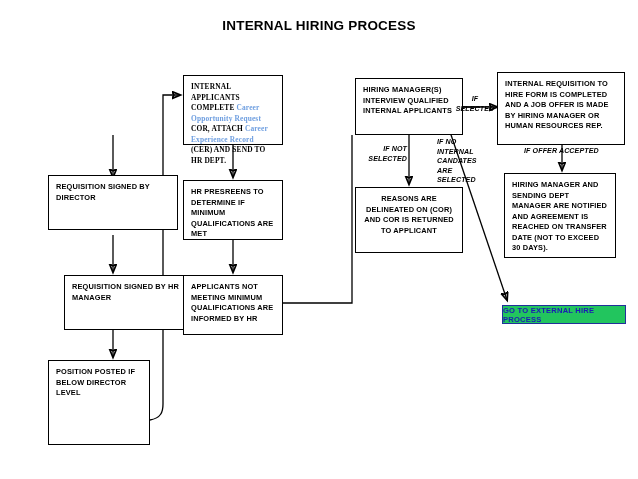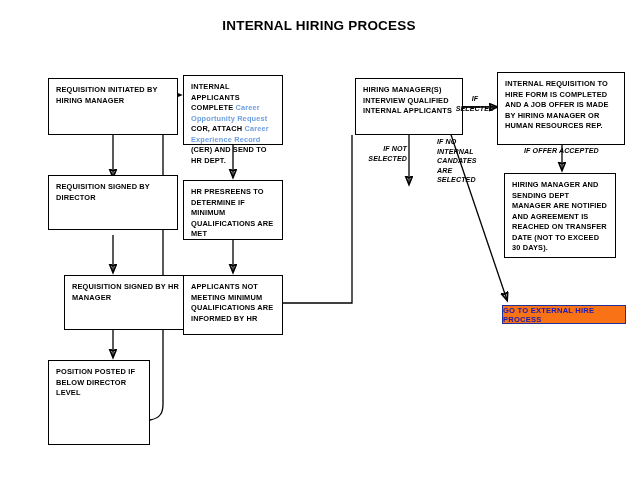--- a/index.html
+++ b/index.html
@@ -21,21 +21,21 @@
   .box .blue{color:#6f9fe0;font-weight:bold;}
 
   .lbl{
     position:absolute;font-size:7.1px;font-weight:bold;font-style:italic;
     color:#000;line-height:1.34;letter-spacing:.1px;white-space:pre-line;
   }
   .lbl.right{text-align:right;}
   .lbl.center{text-align:center;}
 
   .btn{
-    position:absolute;background:#f97316;border:1px solid #22309a;
+    position:absolute;background:#22c55e;border:1px solid #22309a;
     box-sizing:border-box;color:#1b1bb5;font-size:7.6px;font-weight:bold;
     letter-spacing:.2px;display:flex;align-items:center;justify-content:center;
     cursor:pointer;
   }
 
   svg.wires{position:absolute;left:0;top:0;width:638px;height:479px;}
   svg.wires line, svg.wires path, svg.wires polyline{
     stroke:#000;stroke-width:1.3px;fill:none;
   }
 </style>
@@ -70,36 +70,36 @@
     <line x1="409" y1="135" x2="409" y2="184" marker-end="url(#ah)"></line>
 
     <polyline points="463,107 480,107 480,107"></polyline>
     <line x1="463" y1="107" x2="497" y2="107" marker-end="url(#ah)"></line>
 
     <line x1="562" y1="145" x2="562" y2="170" marker-end="url(#ah)"></line>
 
     <line x1="447" y1="123" x2="507" y2="300" marker-end="url(#ah)"></line>
   </svg>
 
-  <div class="box" style="left:48px;top:78px;width:130px;height:57px;">REQUISITION INITIATED BY HIRING MANAGER</div>
 
   <div class="box" style="left:48px;top:163px;width:130px;height:55px;margin-top:12px;">REQUISITION SIGNED BY DIRECTOR</div>
 
   <div class="box" style="left:64px;top:275px;width:130px;height:55px;">REQUISITION SIGNED BY HR MANAGER</div>
 
   <div class="box" style="left:48px;top:360px;width:102px;height:85px;">POSITION POSTED IF BELOW DIRECTOR LEVEL</div>
 
-  <div class="box" style="left:183px;top:75px;width:100px;height:70px;"><span>INTERNAL APPLICANTS COMPLETE </span><span class="blue">Career Opportunity Request</span><span> COR, ATTACH </span><span class="blue">Career Experience Record</span><span> (CER) AND SEND TO HR DEPT.</span></div>
+  <div class="box" style="left:183px;top:75px;width:100px;height:70px;font-family:Liberation Serif, serif;"><span>INTERNAL APPLICANTS COMPLETE </span><span class="blue">Career Opportunity Request</span><span> COR, ATTACH </span><span class="blue">Career Experience Record</span><span> (CER) AND SEND TO HR DEPT.</span></div>
 
   <div class="box" style="left:183px;top:275px;width:100px;height:60px;">APPLICANTS NOT MEETING MINIMUM QUALIFICATIONS ARE INFORMED BY HR</div>
 
   <div class="box" style="left:183px;top:180px;width:100px;height:60px;">HR PRESREENS TO DETERMINE IF MINIMUM QUALIFICATIONS ARE MET</div>
 
   <div class="box" style="left:355px;top:78px;width:108px;height:57px;">HIRING MANAGER(S) INTERVIEW QUALIFIED INTERNAL APPLICANTS</div>
 
+  <div class="box center" style="left:355px;top:187px;width:108px;height:66px;">REASONS ARE DELINEATED ON (COR) AND COR IS RETURNED TO APPLICANT</div>
 
   <div class="box" style="left:497px;top:72px;width:128px;height:73px;">INTERNAL REQUISITION TO HIRE FORM IS COMPLETED AND A JOB OFFER IS MADE BY HIRING MANAGER OR HUMAN RESOURCES REP.</div>
 
   <div class="box" style="left:504px;top:173px;width:112px;height:85px;">HIRING MANAGER AND SENDING DEPT MANAGER ARE NOTIFIED AND AGREEMENT IS REACHED ON TRANSFER DATE (NOT TO EXCEED 30 DAYS).</div>
 
   <div class="btn" style="left:502px;top:305px;width:124px;height:19px;">GO TO EXTERNAL HIRE PROCESS</div>
 
   <div class="lbl center" style="left:455px;top:95px;width:40px;">IF
 SELECTED</div>
 

